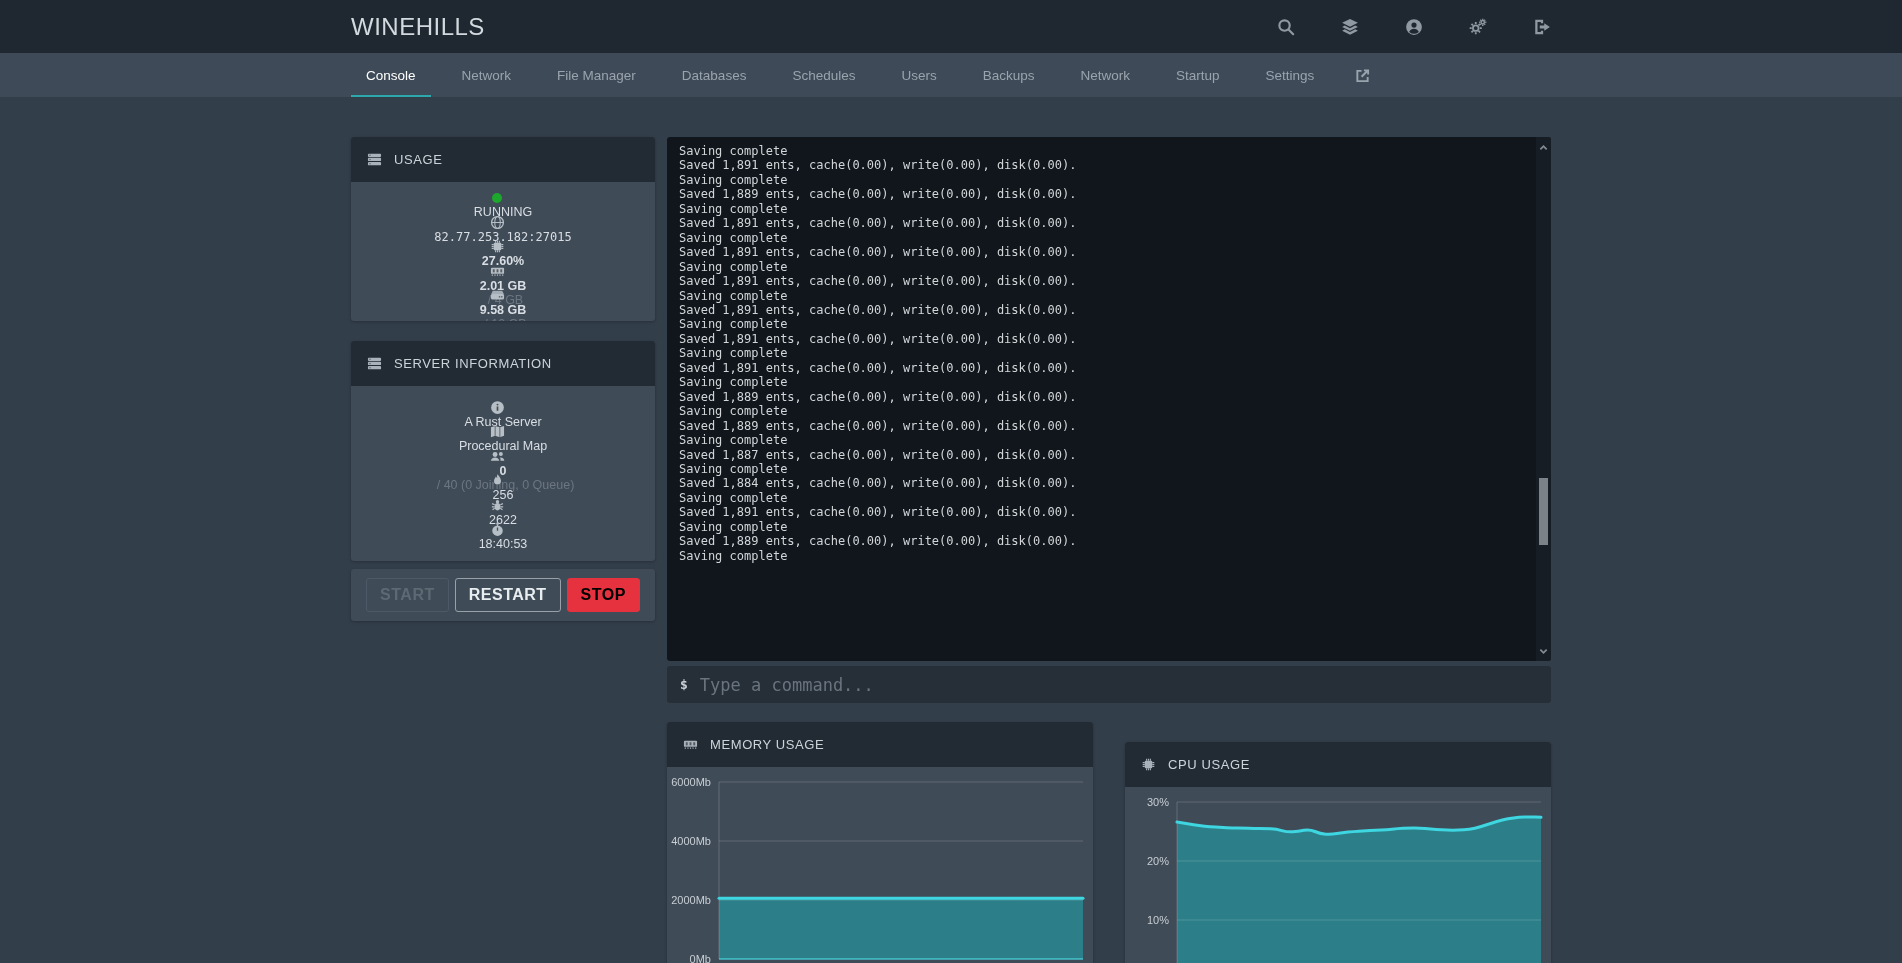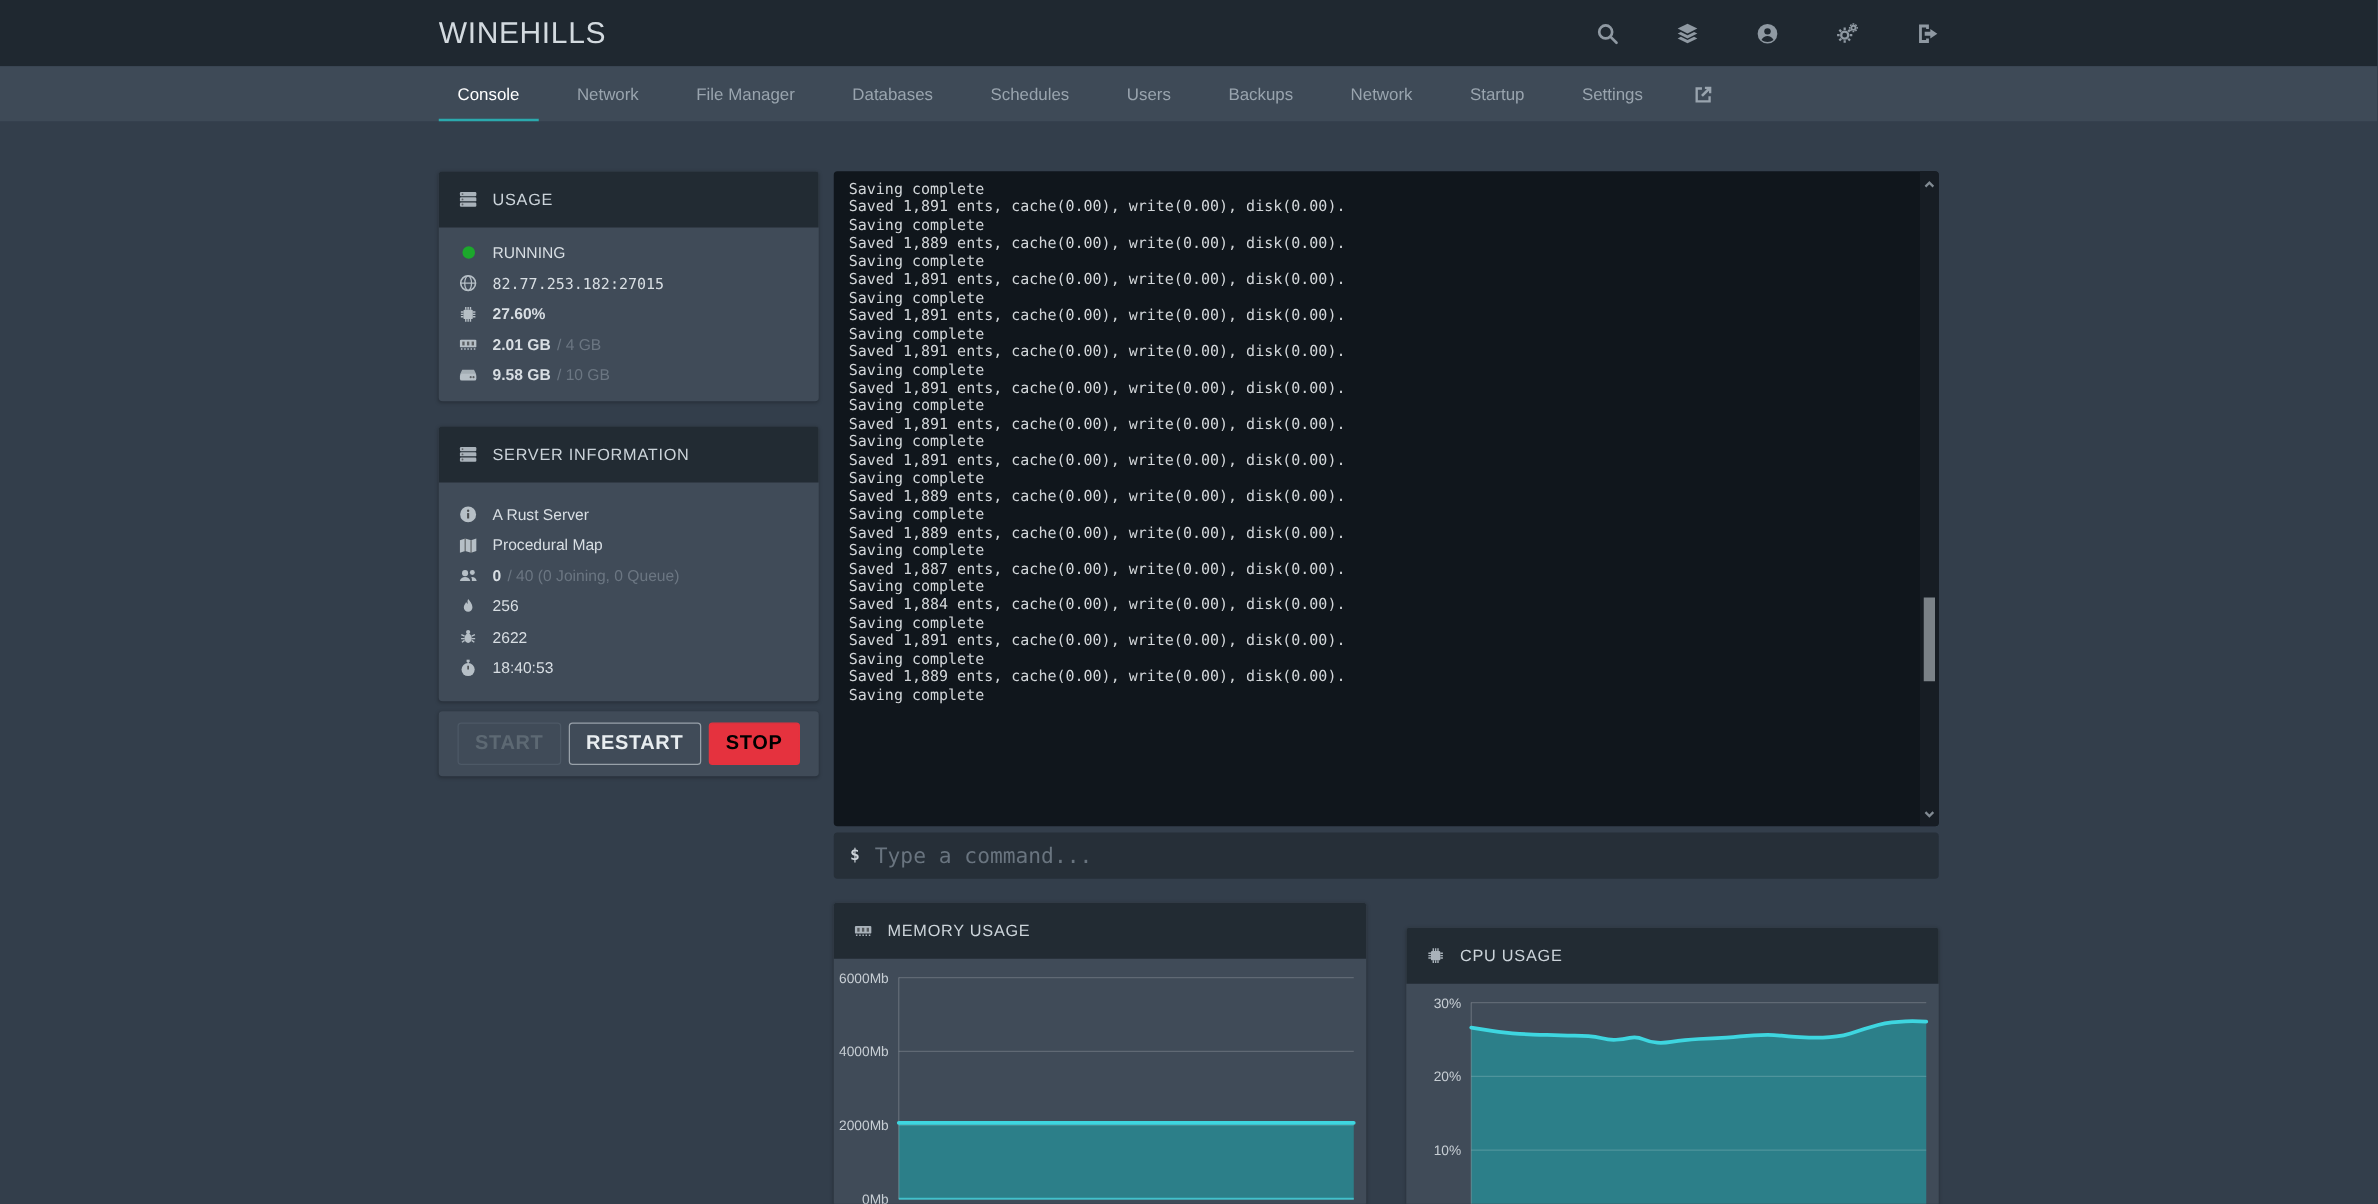--- a/index.html
+++ b/index.html
@@ -42,21 +42,21 @@
   .panel { background:#404b58; border-radius:3px; box-shadow:0 1px 3px rgba(0,0,0,.25); overflow:hidden; }
   .panel + .panel { margin-top:20px; }
   .panel-head {
     background:#222b33; padding:0 16px; height:45px; display:flex; align-items:center;
     color:#ccd4da; font-size:13px; letter-spacing:.6px;
   }
   .panel-head .p-icon { width:15px; height:15px; margin-right:12px; color:#a9b2ba; flex:none; }
   .panel-head .p-icon svg { width:100%; height:100%; }
   .panel-body { padding:8px 16px; }
 
-  .srow { height:24.5px; display:flex; align-items:center; color:#d8dee3; font-size:12.5px; }
+  .srow { height:24.5px; display:flex; align-items:center; color:#d8dee3; font-size:12.5px;flex-direction:column; }
   .srow .r-icon { width:15px; height:15px; margin-right:12px; color:#b6bfc6; flex:none; display:inline-flex; }
   .srow .r-icon svg { width:100%; height:100%; }
   .srow .bold { font-weight:bold; }
   .srow .muted { color:#6b7682; margin-left:5px; }
   .srow .mono { font-family:"DejaVu Sans Mono", monospace; font-size:12px; }
   .status-dot { width:10px; height:10px; border-radius:50%; background:var(--green); margin:2.5px; }
 
   
   .power-panel { margin-top:8px !important; padding:9px 10px; text-align:center; }
   .pbtn {

